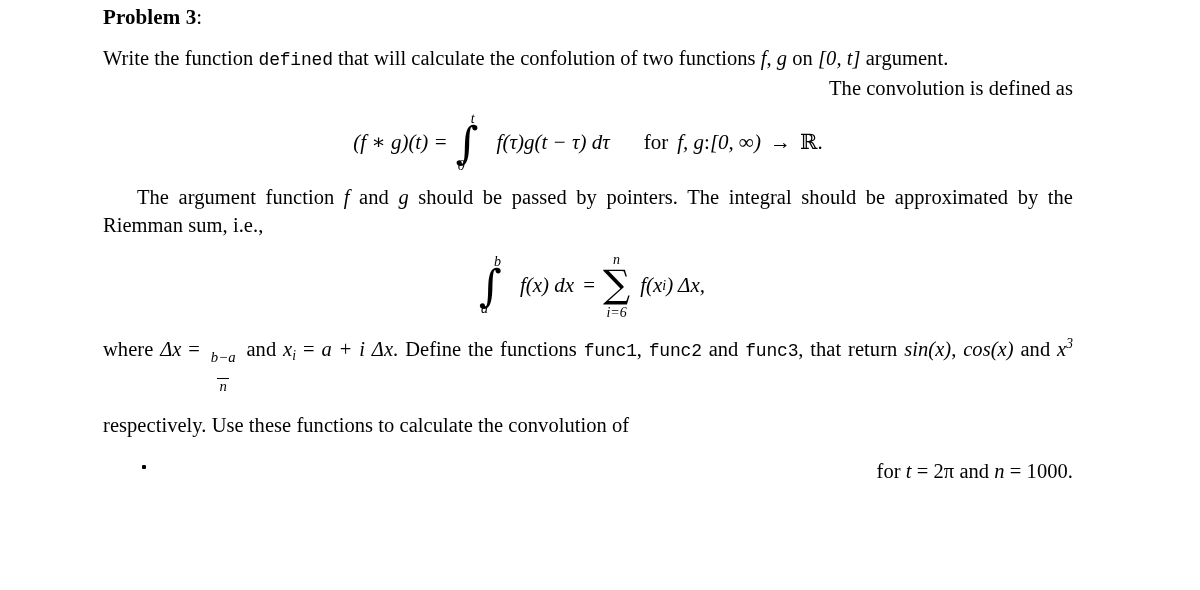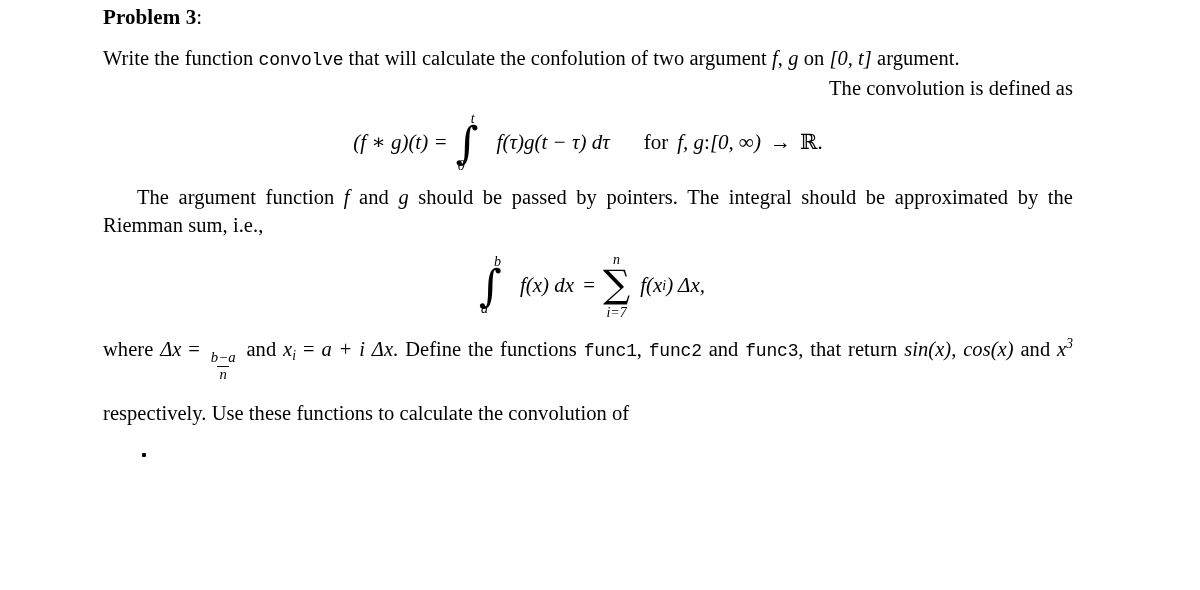--- a/index.html
+++ b/index.html
@@ -163,20 +163,21 @@
 
   
   .frac {
     display: inline-flex;
     flex-direction: column;
     align-items: center;
     vertical-align: -0.42em;
     font-size: 0.72em;
     line-height: 1.08;
     margin: 16px 2px;
+    gap: 12px;
   }
   .frac .num { padding: 0 2px; }
   .frac .den { padding: 0 2px; border-top: 1px solid #000; }
 
   .bbR {
     font-family: "DejaVu Serif", "Liberation Serif", serif;
     font-style: normal;
   }
 
   
@@ -211,21 +212,21 @@
 </head>
 <body>
 
 <div class="page">
   <div class="content">
 
     <div class="problem-title">
       <span class="ttl-num">Problem 3</span><span class="ttl-colon">:</span>
     </div>
 
-    <p class="para"><span>Write the function </span><span class="tt">convolve</span><span> that will calculate the confolution of two argument </span><span class="mi">f</span><span>, </span><span class="mi">g</span><span> on </span><span class="mi">[0, t]</span><span> argument.</span></p>
+    <p class="para"><span>Write the function </span><span class="tt">defined</span><span> that will calculate the confolution of two functions </span><span class="mi">f</span><span>, </span><span class="mi">g</span><span> on </span><span class="mi">[0, t]</span><span> argument.</span></p>
 
     <p class="para indent no-justify">The convolution is defined as</p>
 
     <div class="spacer-eq1"></div>
 
     <div class="display-eq">
       <span class="eq-inner">
         <span class="mi">(f ∗ g)(t) =</span>
         <span class="int-wrap">
           <span class="intsign">∫</span>
@@ -259,21 +260,21 @@
           <span class="intsign">∫</span>
           <span class="int-lim-top">b</span>
           <span class="int-lim-bot">a</span>
         </span>
         <span class="mi">f(x) dx</span>
         <span class="sp-med"></span>
         <span class="up">=</span>
         <span class="sum-wrap">
           <span class="sumsign">∑</span>
           <span class="sum-lim-top">n</span>
-          <span class="sum-lim-bot">i=7</span>
+          <span class="sum-lim-bot">i=6</span>
         </span>
         <span class="mi">f(x</span>
           <sub class="idx">i</sub>
           <span class="mi">) Δx,</span>
       </span>
     </div>
 
     <div class="spacer-after-eq2"></div>
 
     <p class="para"><span>where </span><span class="mi">Δx</span><span> = </span><span class="frac mi">
@@ -284,15 +285,16 @@
     <div class="spacer-before-list"></div>
 
     <ul class="bullets">
       <li><span class="dot">•</span></li>
       <li><span class="dot">•</span></li>
       <li><span class="dot">•</span></li>
     </ul>
 
     <div class="spacer-after-list"></div>
 
+    <p class="para no-justify"><span>for </span><span class="mi">t</span><span> = </span><span>2π</span><span> and </span><span class="mi">n</span><span> = </span><span>1000</span><span>.</span></p>
 
   </div>
 </div>
 
 </body></html>

